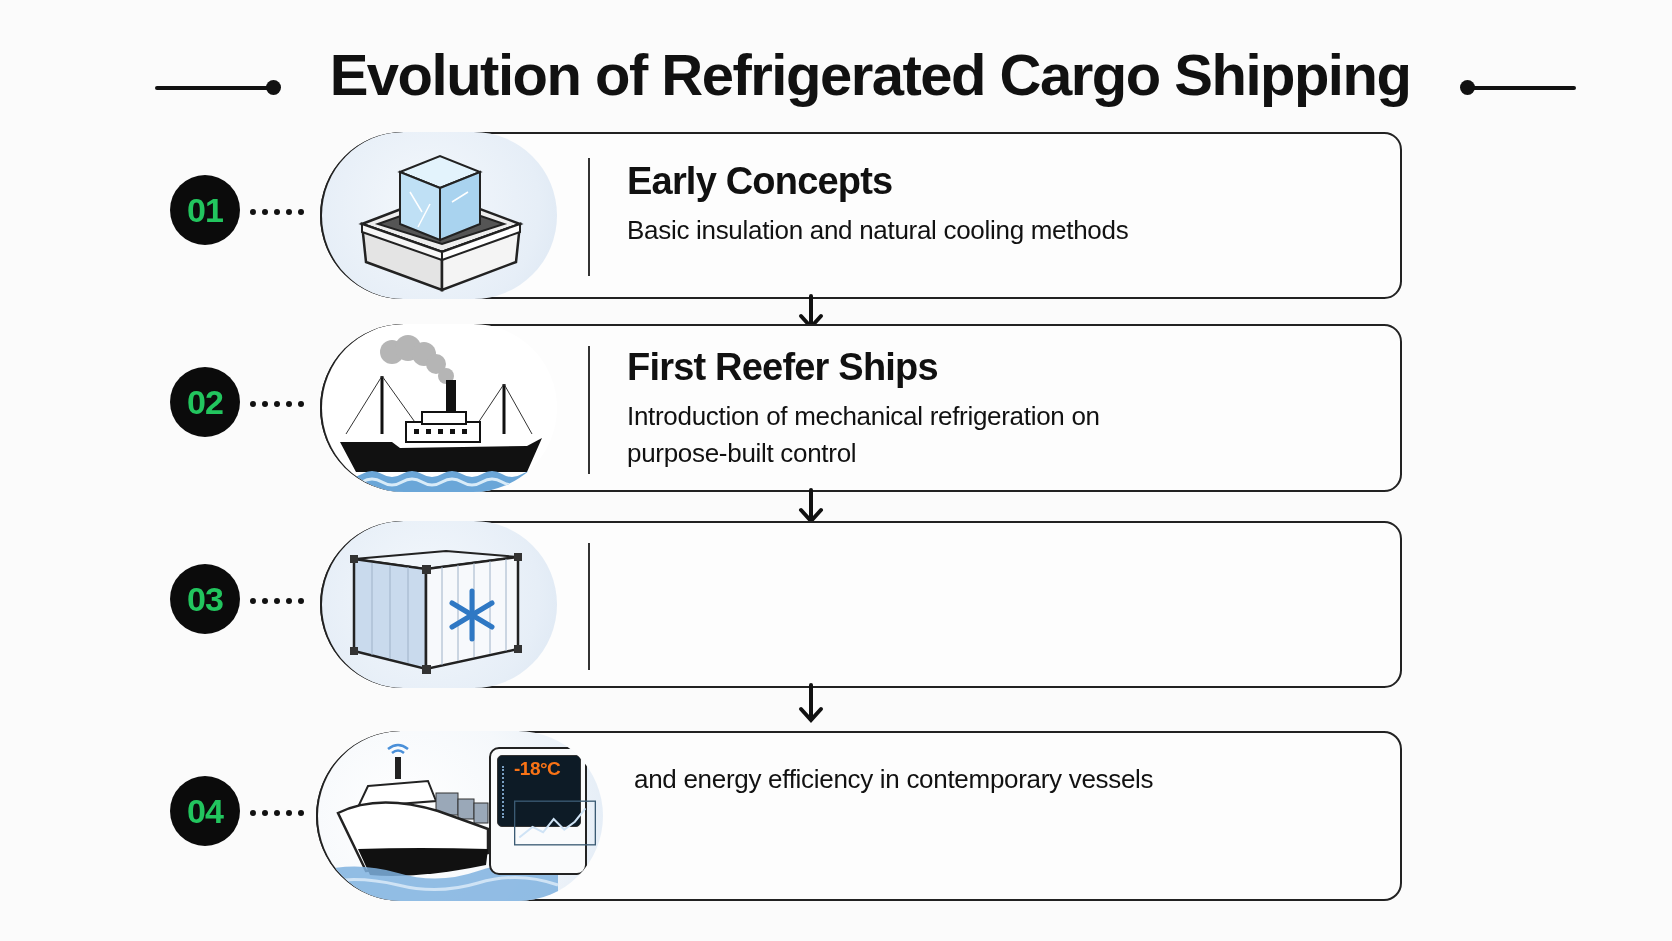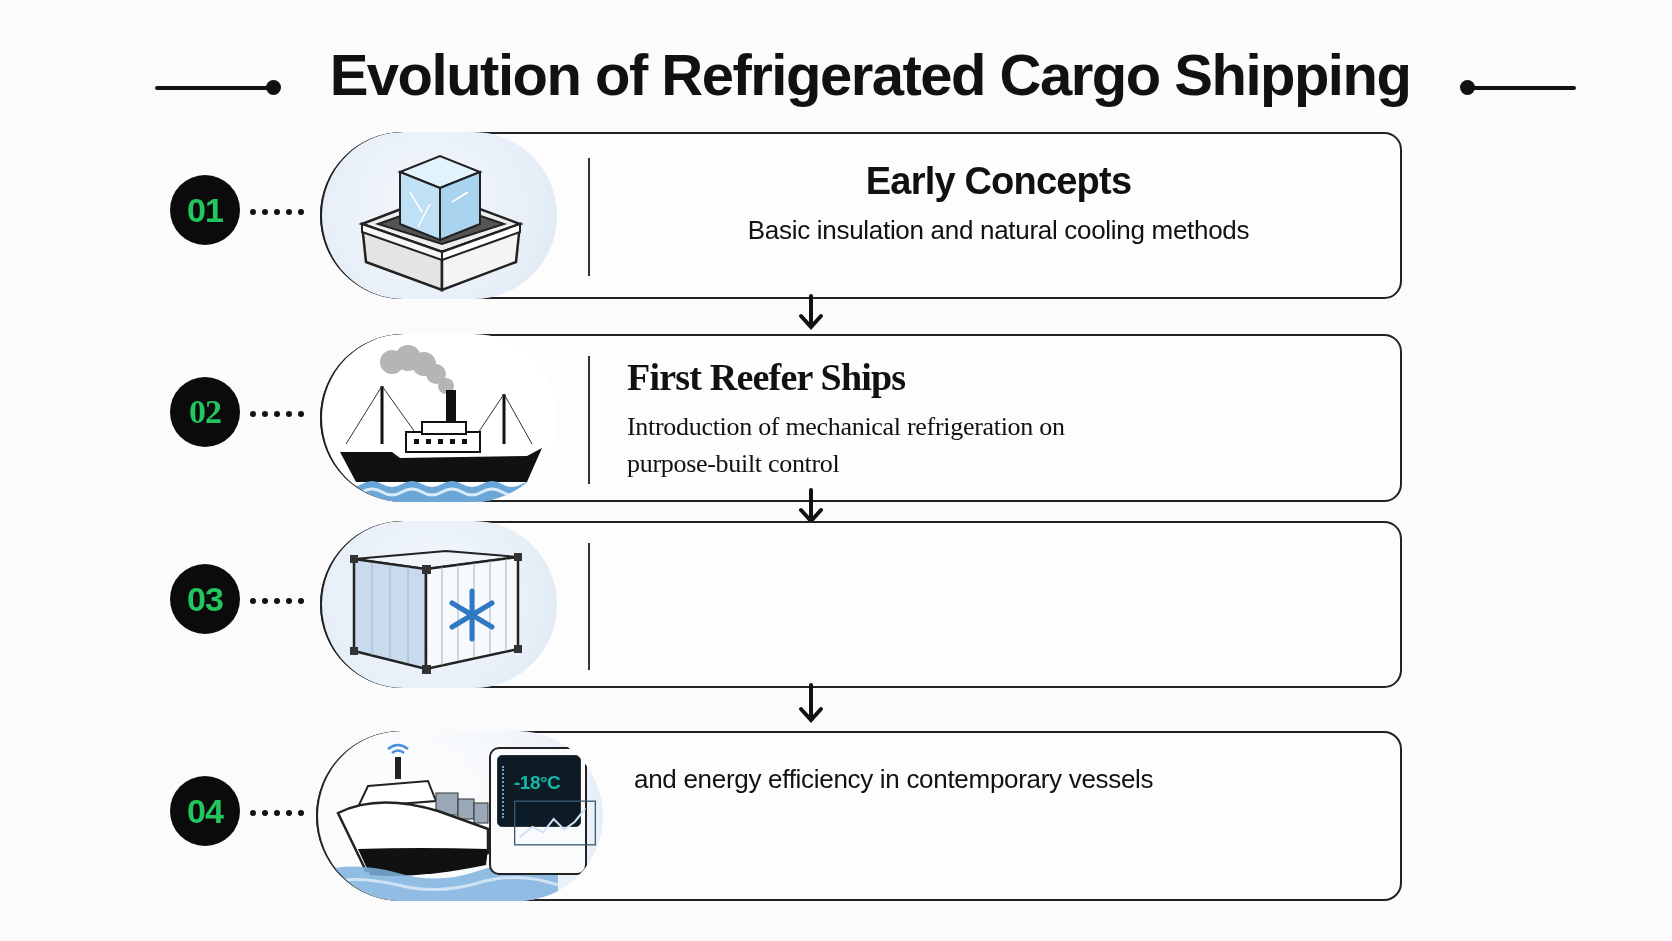--- a/index.html
+++ b/index.html
@@ -62,21 +62,21 @@
 
 <div class="step" style="top:132px;height:167px;">
   <div class="num" style="top:43px;">01</div>
   <div class="dots" style="top:77px;">
       <span></span>
       <span></span>
       <span></span>
       <span></span>
       <span></span>
     </div>
-  <div class="card" style="top:0;height:167px;text-align:center;">
+  <div class="card" style="top:0;height:167px;">
     <div class="bubble">
       <svg viewBox="0 0 235 167">
 
         <polygon points="40,92 118,62 198,92 120,120" fill="#eee" stroke="#222" stroke-width="2.5"></polygon>
         <polygon points="56,92 118,70 182,92 120,112" fill="#555" stroke="#222" stroke-width="2"></polygon>
 
         <polygon points="78,40 118,24 158,40 118,56" fill="#e3f3fc" stroke="#222" stroke-width="2"></polygon>
         <polygon points="78,40 118,56 118,108 78,92" fill="#bfe0f5" stroke="#222" stroke-width="2"></polygon>
         <polygon points="118,56 158,40 158,92 118,108" fill="#a9d3ef" stroke="#222" stroke-width="2"></polygon>
         <path d="M88,60 L100,80 M130,70 L146,60 M96,95 L108,72" stroke="#fff" stroke-width="1.5"></path>
@@ -96,21 +96,21 @@
     </div>
   </div>
 </div>
 
 <div class="arrow" style="top:294px;">
   <svg width="26" height="36" viewBox="0 0 26 36">
       <path d="M13 2 V32 M3 22 L13 33 L23 22" stroke="#111" stroke-width="4" fill="none" stroke-linecap="round"></path>
     </svg>
 </div>
 
-<div class="step" style="top:334px;height:168px;font-family:Liberation Serif, serif;">
+<div class="step" style="top:324px;height:168px;">
   <div class="num" style="top:43px;">02</div>
   <div class="dots" style="top:77px;">
       <span></span>
       <span></span>
       <span></span>
       <span></span>
       <span></span>
     </div>
   <div class="card" style="top:0;height:168px;">
     <div class="bubble" style="background:#fff;">
@@ -231,21 +231,21 @@
             <rect x="156" y="72" width="14" height="20"></rect>
           </g>
         <path d="M20 82 Q60 62 120 80 L170 98 L170 122 Q110 132 48 140 Z" fill="#fff" stroke="#222" stroke-width="2.5"></path>
         <path d="M40 118 Q100 116 170 118 L168 134 Q100 148 52 144 Z" fill="#111"></path>
         <path d="M0 140 Q40 130 80 142 T160 140 T240 142 L240 170 L0 170 Z" fill="#7fb1df" opacity="0.85"></path>
         <path d="M0 152 Q40 144 80 154 T160 152 T240 154" stroke="#cfe3f5" stroke-width="3" fill="none"></path>
       </svg>
 
       <div style="position:absolute;left:171px;top:16px;width:98px;height:128px;border:2.5px solid #222;border-radius:10px;background:#fafbfc;box-sizing:border-box;">
         <div style="position:absolute;left:6px;top:6px;width:82px;height:70px;background:#0d1b26;border-radius:5px;border:1px solid #333;">
-          <div style="position:absolute;left:16px;top:16px;color:#14b8a6;font-size:19px;font-weight:700;letter-spacing:-0.5px;">-18°C</div>
+          <div style="position:absolute;left:16px;top:2px;color:#f97316;font-size:19px;font-weight:700;letter-spacing:-0.5px;">-18°C</div>
           <svg style="position:absolute;left:16px;top:32px;" width="62" height="34" viewBox="0 0 62 34">
             <rect x="0.5" y="0.5" width="61" height="33" fill="none" stroke="#3b5b74" stroke-width="1"></rect>
             <polyline points="4,28 14,20 22,24 30,14 38,22 46,16 54,6" stroke="#cfe3f5" stroke-width="1.5" fill="none"></polyline>
           </svg>
           <div style="position:absolute;left:4px;top:10px;width:6px;height:52px;border-left:2px dotted #7aa0c4;"></div>
         </div>
         <div style="position:absolute;left:4px;top:86px;width:88px;display:flex;justify-content:space-between;align-items:center;">
           <svg width="22" height="32" viewBox="0 0 22 32">
               <rect x="8" y="2" width="6" height="20" rx="3" fill="none" stroke="#222" stroke-width="2"></rect>
               <circle cx="11" cy="25" r="5" fill="none" stroke="#222" stroke-width="2"></circle>

